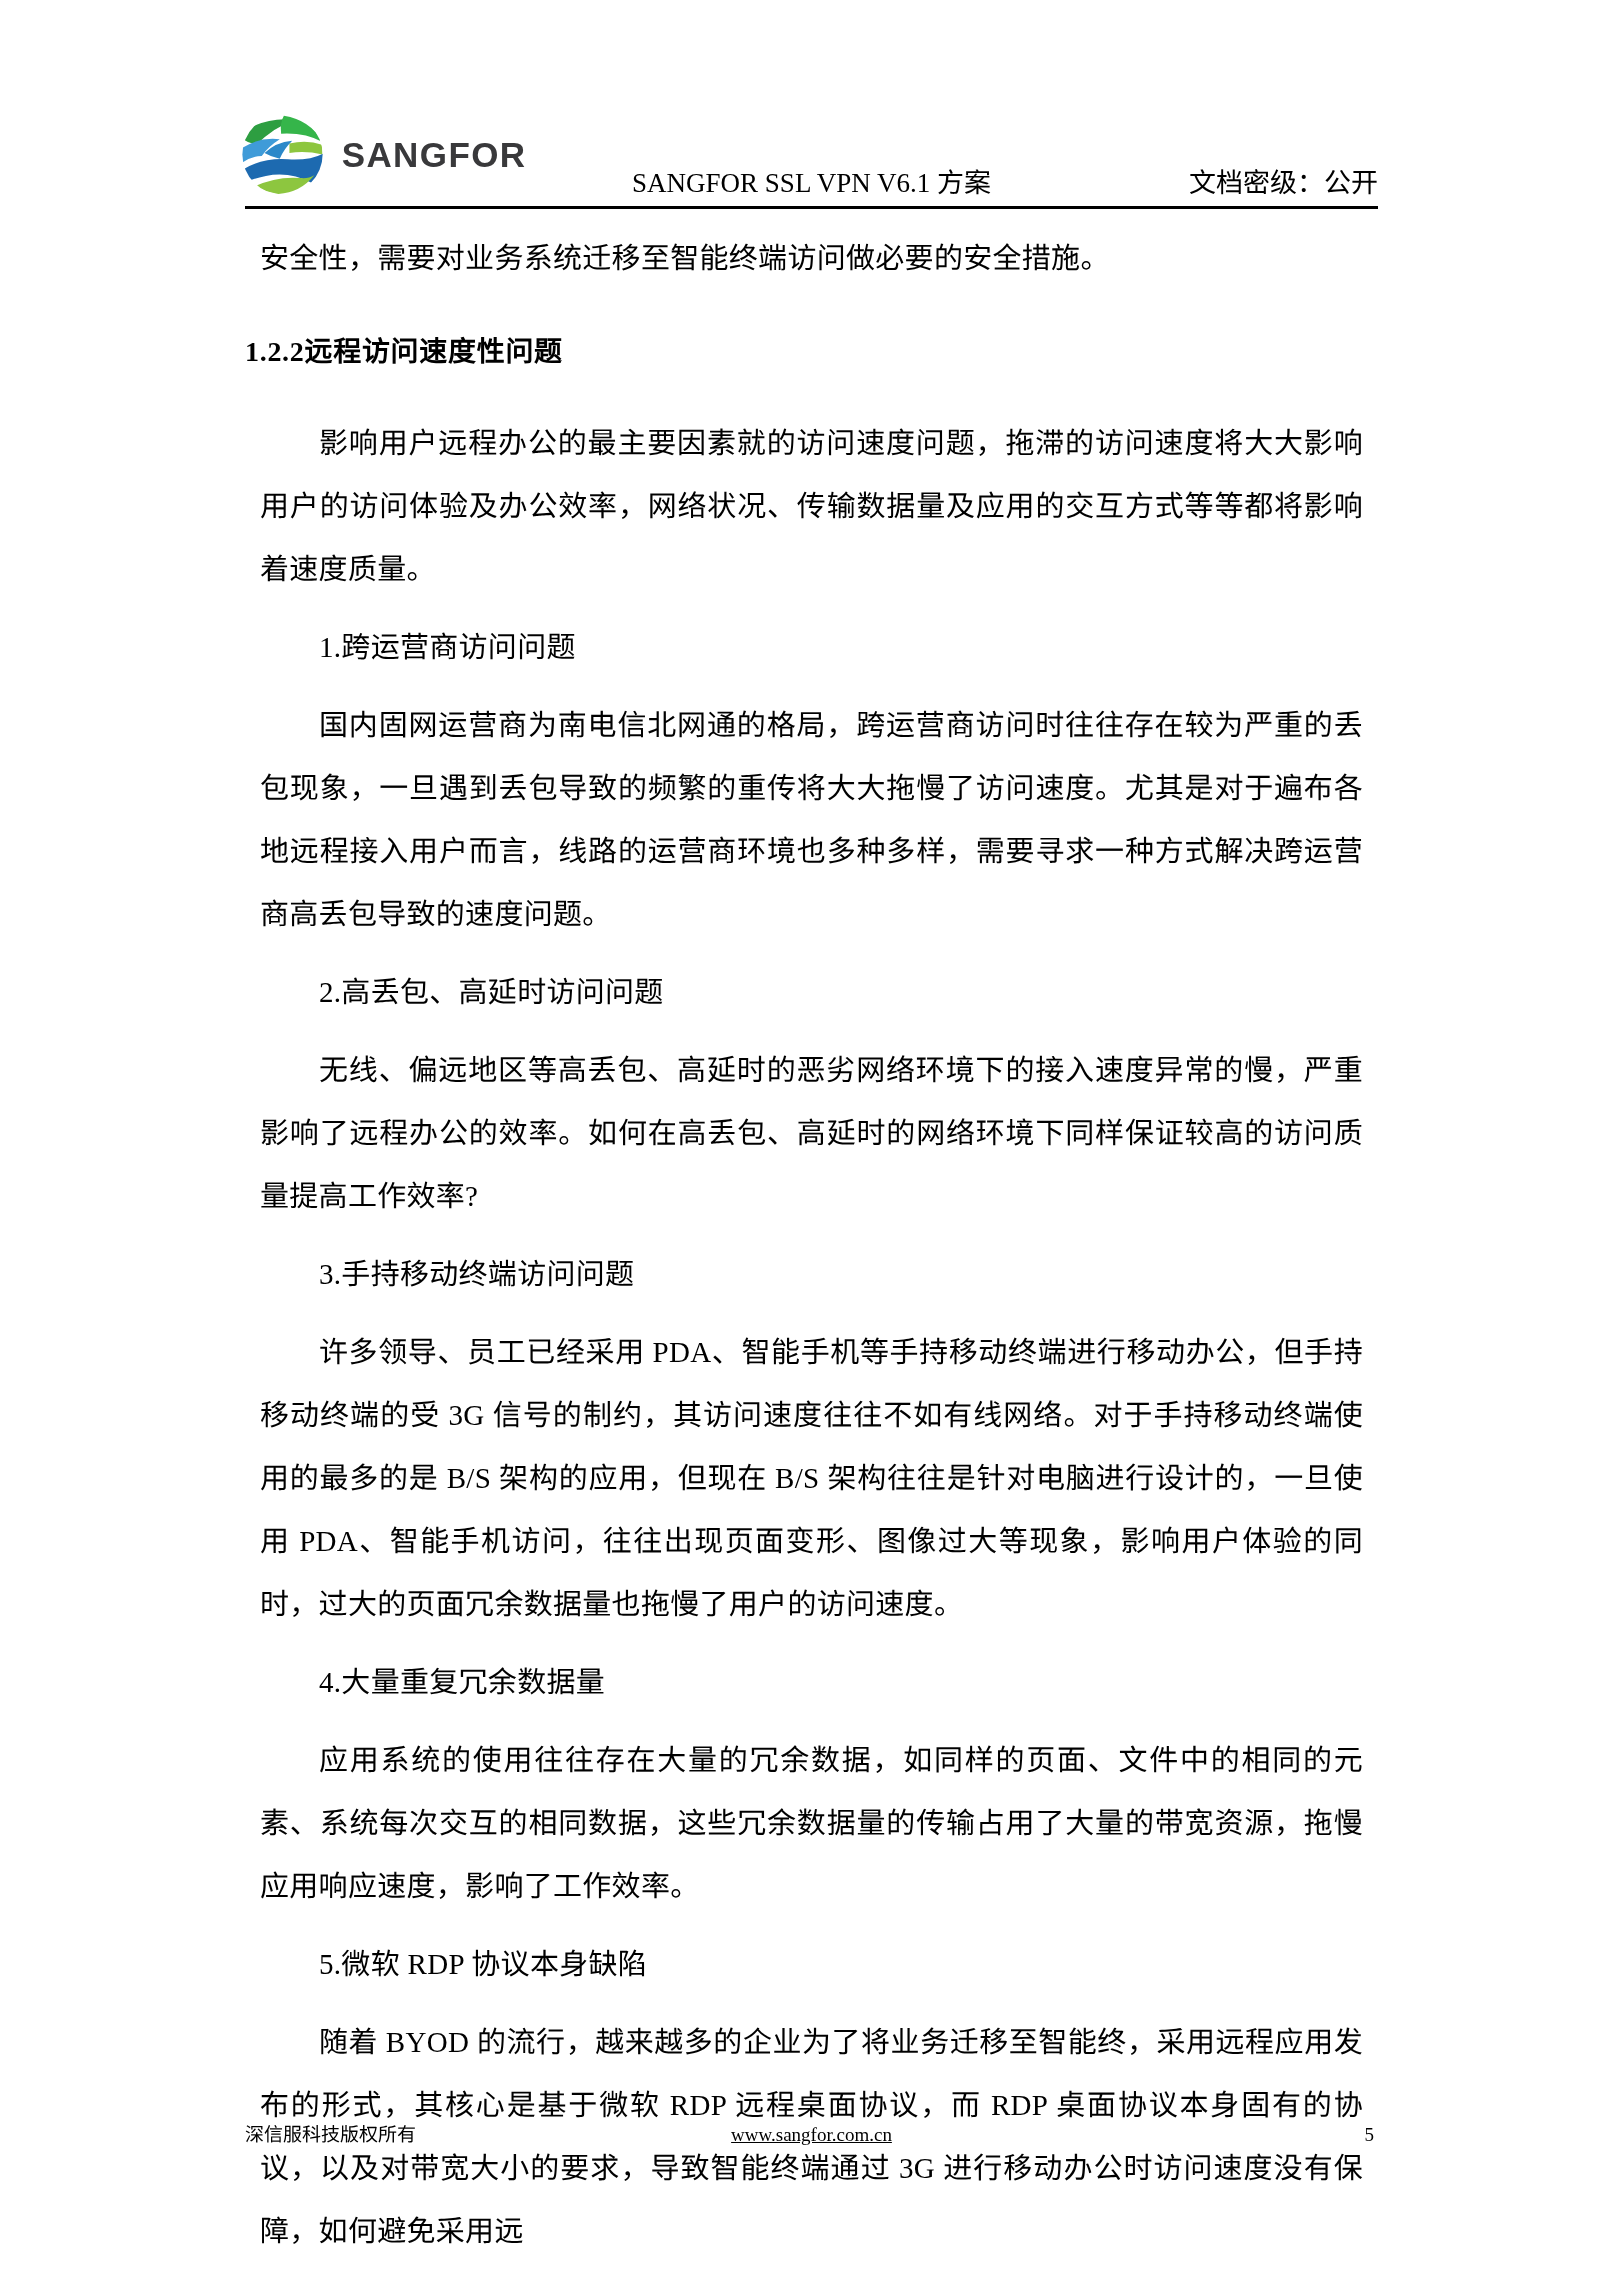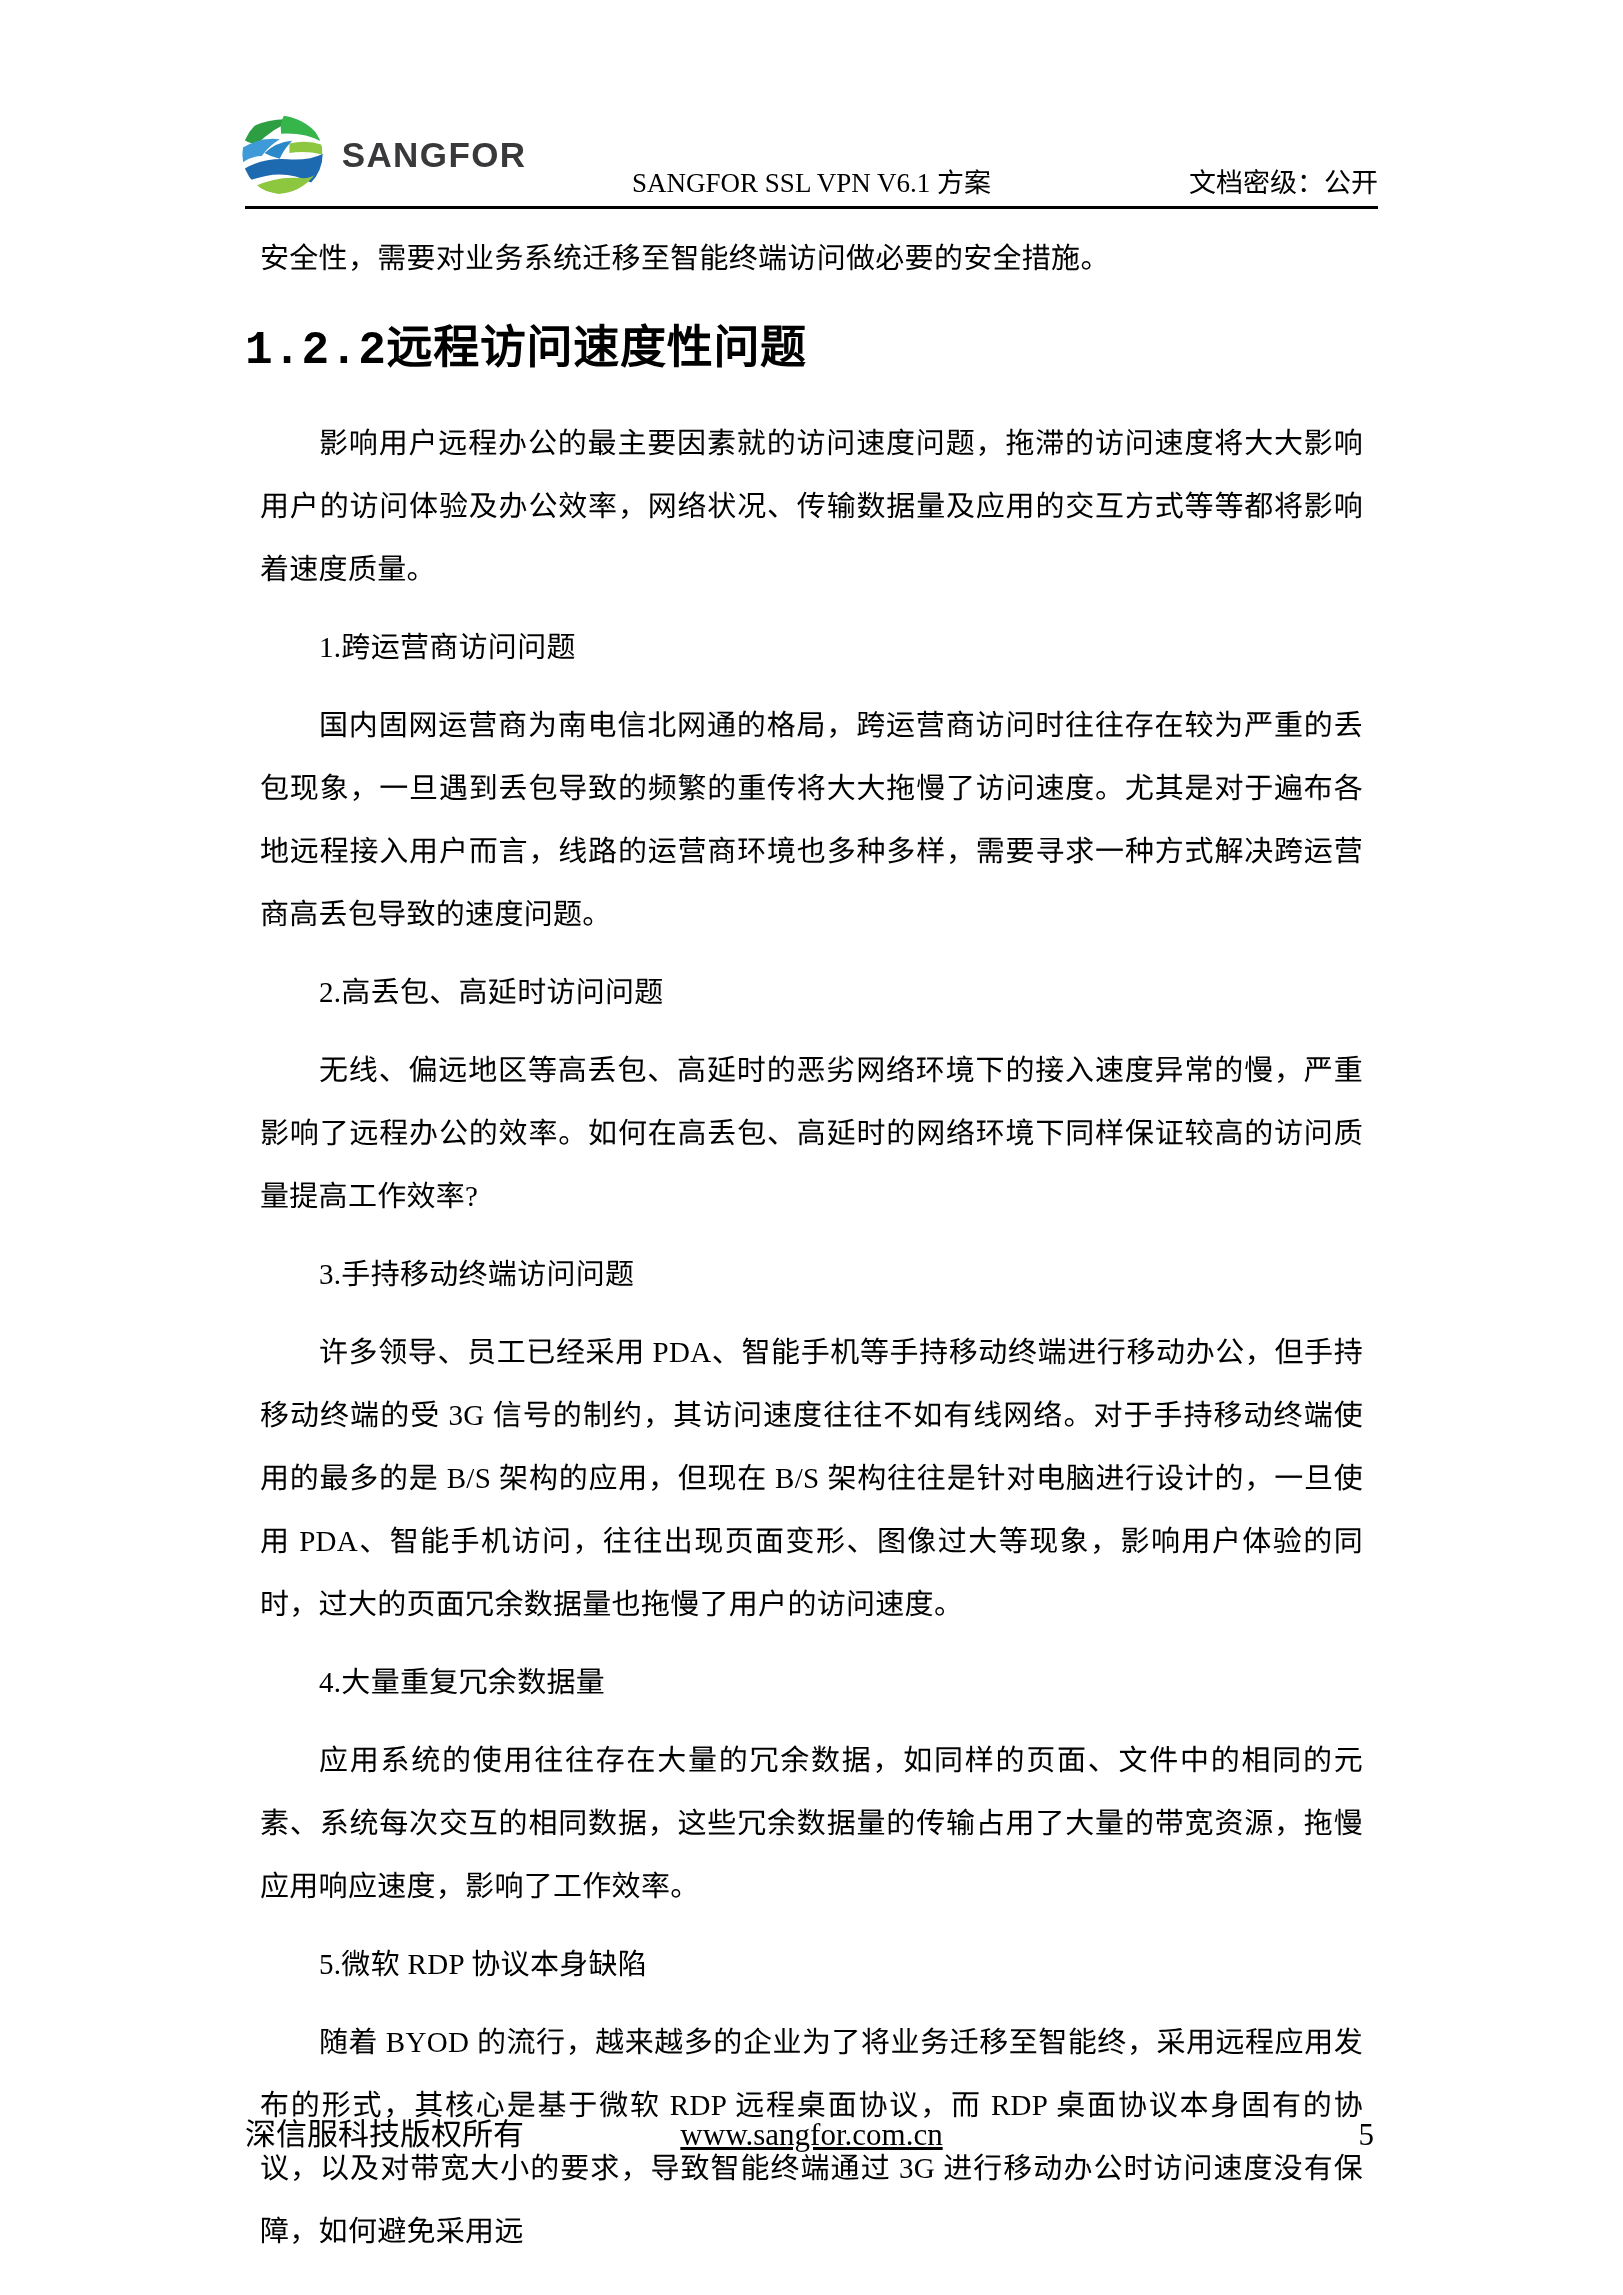--- a/index.html
+++ b/index.html
@@ -82,35 +82,34 @@
     line-height: 63px;
     text-align: justify;
     text-justify: inter-character;
     letter-spacing: 0.3px;
   }
   .indent {
     text-indent: 59px;
   }
   .section-heading {
     margin: 30px 0 29px 0;
-    font-size: 46px;
+    font-size: 28px;
     line-height: 63px;
     font-weight: 700;
     letter-spacing: 0.7px;
-    font-family: Liberation Mono, monospace;
   }
 
   
   .footer {
     position: absolute;
     left: 245px;
     top: 2116px;
     width: 1133px;
     height: 41px;
-    font-size: 31px;
+    font-size: 19px;
     line-height: 37px;
   }
   .footer-copyright { position: absolute; left: 0; white-space: nowrap; }
   .footer-website   { position: absolute; left: 50%; transform: translateX(-50%); white-space: nowrap; text-decoration: underline; }
   .footer-page-number { position: absolute; right: 4.1px; white-space: nowrap; }
 </style>
 </head>
 <body>
 
 <div class="page">

